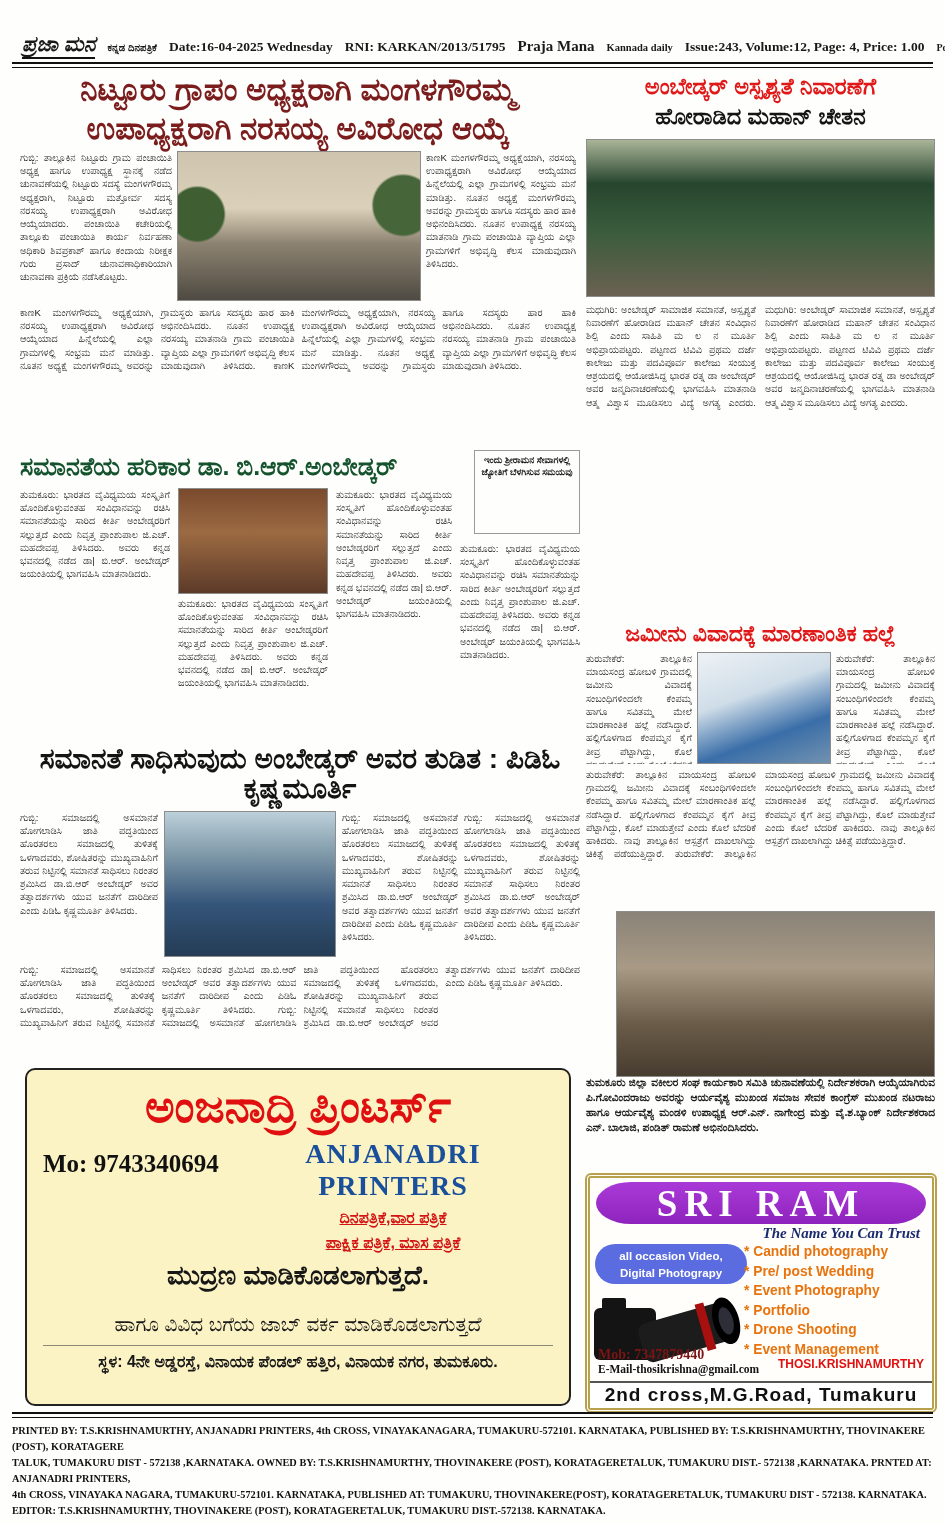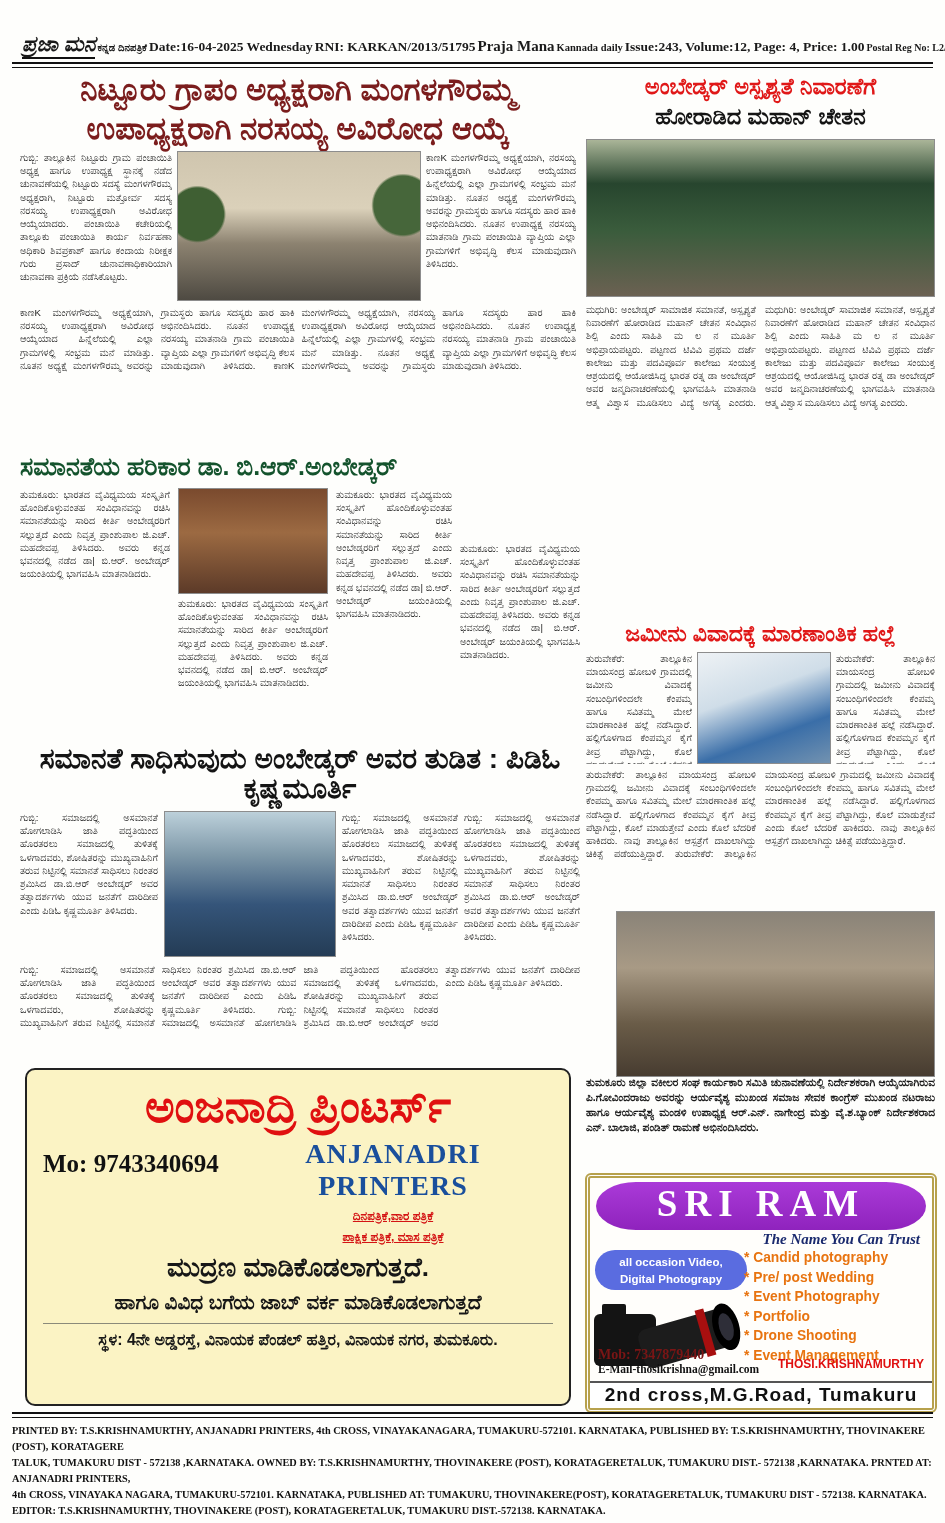--- a/index.html
+++ b/index.html
@@ -1,20 +1,20 @@
 <!DOCTYPE html>
 <html><head>
 <meta charset="utf-8">
 <style>
   html,body{margin:0;padding:0;background:#ffffff;}
   body{font-family:"Liberation Sans","DejaVu Sans",sans-serif;color:#1a1a1a;}
   .page{position:relative;width:945px;height:1523px;background:#fefefc;overflow:hidden;}
 
   
-  .masthead{position:absolute;left:22px;top:32px;right:14px;display:flex;align-items:baseline;gap:2px;white-space:nowrap;}
+  .masthead{position:absolute;left:22px;top:32px;right:14px;display:flex;align-items:baseline;gap:12px;white-space:nowrap;}
   .mast-logo{font-size:21px;font-weight:900;font-style:italic;border-bottom:2px solid #111;padding-bottom:1px;}
   .mast-logosub{font-size:10px;font-weight:bold;}
   .mast-serif{font-family:"Liberation Serif","DejaVu Serif",serif;font-weight:bold;font-size:13.5px;}
   .mast-name{font-family:"Liberation Serif","DejaVu Serif",serif;font-weight:900;font-size:15px;}
   .mast-namesub{font-family:"Liberation Serif","DejaVu Serif",serif;font-weight:bold;font-size:10.5px;}
   .mast-postal{font-family:"Liberation Serif","DejaVu Serif",serif;font-weight:bold;font-size:10px;}
   .rule-double{position:absolute;left:12px;right:12px;top:62px;height:3px;border-top:2.5px solid #111;border-bottom:1px solid #111;}
 
   
   .body-txt{font-size:9.6px;line-height:1.38;text-align:justify;overflow:hidden;word-break:break-word;}
@@ -73,29 +73,29 @@
   .e-col4{flex:1;}
   .e-cols{margin-top:6px;column-count:4;column-gap:7px;height:128px;}
 
   
   .ad-anj{position:absolute;left:25px;top:1068px;width:546px;height:338px;border:2.5px solid #222;border-radius:10px;background:#fbf3c4;box-sizing:border-box;padding:8px 16px 6px;}
   .anj-title{font-size:45px;font-weight:900;color:#e01010;text-align:center;line-height:58px;}
   .anj-mid{display:flex;margin-top:2px;}
   .anj-phones{width:190px;font-family:"Liberation Serif","DejaVu Serif",serif;font-size:25px;font-weight:900;line-height:1.45;color:#111;margin-top:8px;}
   .anj-right{flex:1;text-align:center;}
   .anj-en{color:#1a4f9c;font-size:28px;font-weight:900;font-family:"Liberation Serif","DejaVu Serif",serif;letter-spacing:1px;}
-  .anj-redline{color:#d41414;font-size:12px;font-weight:bold;text-decoration:underline;margin-top:7px;}
+  .anj-redline{color:#d41414;font-size:16px;font-weight:bold;text-decoration:underline;margin-top:7px;}
   .anj-black1{font-size:26px;font-weight:900;text-align:center;margin-top:8px;color:#171717;}
-  .anj-black2{font-size:20px;font-weight:700;text-align:center;margin-top:8px;color:#171717;}
+  .anj-black2{font-size:20px;font-weight:400;text-align:center;margin-top:22px;color:#171717;}
   .anj-div{border-top:1px solid #8a8a7a;margin:9px 0 7px;}
   .anj-addr{font-size:16px;font-weight:bold;text-align:center;color:#171717;}
 
   
   .ad-sr{position:absolute;left:585px;top:1173px;width:352px;height:240px;border:5px double #b7a14c;border-radius:6px;background:#fffefb;box-sizing:border-box;overflow:hidden;}
-  .sr-banner{margin:4px auto 0;width:330px;height:48px;background:linear-gradient(180deg,#aa3ad8,#8f23bd);border-radius:40px/24px;display:flex;justify-content:center;}
+  .sr-banner{margin:4px auto 0;width:330px;height:42px;background:linear-gradient(180deg,#aa3ad8,#8f23bd);border-radius:40px/24px;display:flex;align-items:center;justify-content:center;}
   .sr-banner span{color:#fff;font-family:"Liberation Serif","DejaVu Serif",serif;font-weight:900;font-size:37px;letter-spacing:7px;}
   .sr-tag{text-align:right;padding-right:12px;color:#1a2a6e;font-family:"Liberation Serif","DejaVu Serif",serif;font-style:italic;font-weight:bold;font-size:15px;margin-top:1px;}
   .sr-mid{position:relative;height:126px;padding-left:7px;}
   .sr-badge{position:absolute;left:5px;top:2px;width:152px;height:40px;background:#5a6ce0;border-radius:22px;color:#fff;font-weight:bold;font-size:11.5px;text-align:center;line-height:1.45;padding-top:4px;box-sizing:border-box;}
   .sr-cam{position:absolute;left:0px;top:40px;width:160px;height:86px;}
   .sr-services{position:absolute;right:6px;top:0;width:182px;color:#e87410;font-weight:900;font-size:13.8px;line-height:1.42;}
   .sr-contact{position:absolute;left:8px;right:8px;bottom:27px;height:34px;}
   .sr-mob{color:#7a1515;font-weight:900;font-size:14px;font-family:"Liberation Serif","DejaVu Serif",serif;}
   .sr-mail{color:#111;font-weight:900;font-size:11.5px;font-family:"Liberation Serif","DejaVu Serif",serif;}
   .sr-thosi{position:absolute;right:0;top:10px;color:#e01010;font-weight:900;font-size:12px;}
@@ -142,20 +142,21 @@
 
   <div class="sec-b">
     <div class="b-head1">ಅಂಬೇಡ್ಕರ್ ಅಸ್ಪೃಶ್ಯತೆ ನಿವಾರಣೆಗೆ</div>
     <div class="b-head2">ಹೋರಾಡಿದ ಮಹಾನ್ ಚೇತನ</div>
     <div class="b-photo photo ph-b"></div>
     <div class="b-cols body-txt">ಮಧುಗಿರಿ: ಅಂಬೇಡ್ಕರ್ ಸಾಮಾಜಿಕ ಸಮಾನತೆ, ಅಸ್ಪೃಶ್ಯತೆ ನಿವಾರಣೆಗೆ ಹೋರಾಡಿದ ಮಹಾನ್ ಚೇತನ ಸಂವಿಧಾನ ಶಿಲ್ಪಿ ಎಂದು ಸಾಹಿತಿ ಮ ಲ ನ ಮೂರ್ತಿ ಅಭಿಪ್ರಾಯಪಟ್ಟರು. ಪಟ್ಟಣದ ಟಿವಿವಿ ಪ್ರಥಮ ದರ್ಜೆ ಕಾಲೇಜು ಮತ್ತು ಪದವಿಪೂರ್ವ ಕಾಲೇಜು ಸಂಯುಕ್ತ ಆಶ್ರಯದಲ್ಲಿ ಆಯೋಜಿಸಿದ್ದ ಭಾರತ ರತ್ನ ಡಾ ಅಂಬೇಡ್ಕರ್ ಅವರ ಜನ್ಮದಿನಾಚರಣೆಯಲ್ಲಿ ಭಾಗವಹಿಸಿ ಮಾತನಾಡಿ ಆತ್ಮ ವಿಶ್ವಾಸ ಮೂಡಿಸಲು ವಿದ್ಯೆ ಅಗತ್ಯ ಎಂದರು. ಮಧುಗಿರಿ: ಅಂಬೇಡ್ಕರ್ ಸಾಮಾಜಿಕ ಸಮಾನತೆ, ಅಸ್ಪೃಶ್ಯತೆ ನಿವಾರಣೆಗೆ ಹೋರಾಡಿದ ಮಹಾನ್ ಚೇತನ ಸಂವಿಧಾನ ಶಿಲ್ಪಿ ಎಂದು ಸಾಹಿತಿ ಮ ಲ ನ ಮೂರ್ತಿ ಅಭಿಪ್ರಾಯಪಟ್ಟರು. ಪಟ್ಟಣದ ಟಿವಿವಿ ಪ್ರಥಮ ದರ್ಜೆ ಕಾಲೇಜು ಮತ್ತು ಪದವಿಪೂರ್ವ ಕಾಲೇಜು ಸಂಯುಕ್ತ ಆಶ್ರಯದಲ್ಲಿ ಆಯೋಜಿಸಿದ್ದ ಭಾರತ ರತ್ನ ಡಾ ಅಂಬೇಡ್ಕರ್ ಅವರ ಜನ್ಮದಿನಾಚರಣೆಯಲ್ಲಿ ಭಾಗವಹಿಸಿ ಮಾತನಾಡಿ ಆತ್ಮ ವಿಶ್ವಾಸ ಮೂಡಿಸಲು ವಿದ್ಯೆ ಅಗತ್ಯ ಎಂದರು.</div>
   </div>
 
   <div class="sec-c">
     <div class="c-head">ಸಮಾನತೆಯ ಹರಿಕಾರ ಡಾ. ಬಿ.ಆರ್.ಅಂಬೇಡ್ಕರ್</div>
+    <div class="c-notebox">ಇಂದು ಶ್ರೀರಾಮನ ಸೇವಾಗಳಲ್ಲಿ ಜ್ಯೋತಿಗೆ ಬೆಳಗಿಸುವ ಸಮಯವು</div>
     <div class="c-col1 body-txt">ತುಮಕೂರು: ಭಾರತದ ವೈವಿಧ್ಯಮಯ ಸಂಸ್ಕೃತಿಗೆ ಹೊಂದಿಕೊಳ್ಳುವಂತಹ ಸಂವಿಧಾನವನ್ನು ರಚಿಸಿ ಸಮಾನತೆಯನ್ನು ಸಾರಿದ ಕೀರ್ತಿ ಅಂಬೇಡ್ಕರರಿಗೆ ಸಲ್ಲುತ್ತದೆ ಎಂದು ನಿವೃತ್ತ ಪ್ರಾಂಶುಪಾಲ ಜಿ.ಎಚ್. ಮಹದೇವಪ್ಪ ತಿಳಿಸಿದರು. ಅವರು ಕನ್ನಡ ಭವನದಲ್ಲಿ ನಡೆದ ಡಾ| ಬಿ.ಆರ್. ಅಂಬೇಡ್ಕರ್ ಜಯಂತಿಯಲ್ಲಿ ಭಾಗವಹಿಸಿ ಮಾತನಾಡಿದರು.</div>
     <div class="c-col2">
       <div class="photo ph-c"></div>
       <div class="body-txt">ತುಮಕೂರು: ಭಾರತದ ವೈವಿಧ್ಯಮಯ ಸಂಸ್ಕೃತಿಗೆ ಹೊಂದಿಕೊಳ್ಳುವಂತಹ ಸಂವಿಧಾನವನ್ನು ರಚಿಸಿ ಸಮಾನತೆಯನ್ನು ಸಾರಿದ ಕೀರ್ತಿ ಅಂಬೇಡ್ಕರರಿಗೆ ಸಲ್ಲುತ್ತದೆ ಎಂದು ನಿವೃತ್ತ ಪ್ರಾಂಶುಪಾಲ ಜಿ.ಎಚ್. ಮಹದೇವಪ್ಪ ತಿಳಿಸಿದರು. ಅವರು ಕನ್ನಡ ಭವನದಲ್ಲಿ ನಡೆದ ಡಾ| ಬಿ.ಆರ್. ಅಂಬೇಡ್ಕರ್ ಜಯಂತಿಯಲ್ಲಿ ಭಾಗವಹಿಸಿ ಮಾತನಾಡಿದರು.</div>
     </div>
     <div class="c-col3 body-txt">ತುಮಕೂರು: ಭಾರತದ ವೈವಿಧ್ಯಮಯ ಸಂಸ್ಕೃತಿಗೆ ಹೊಂದಿಕೊಳ್ಳುವಂತಹ ಸಂವಿಧಾನವನ್ನು ರಚಿಸಿ ಸಮಾನತೆಯನ್ನು ಸಾರಿದ ಕೀರ್ತಿ ಅಂಬೇಡ್ಕರರಿಗೆ ಸಲ್ಲುತ್ತದೆ ಎಂದು ನಿವೃತ್ತ ಪ್ರಾಂಶುಪಾಲ ಜಿ.ಎಚ್. ಮಹದೇವಪ್ಪ ತಿಳಿಸಿದರು. ಅವರು ಕನ್ನಡ ಭವನದಲ್ಲಿ ನಡೆದ ಡಾ| ಬಿ.ಆರ್. ಅಂಬೇಡ್ಕರ್ ಜಯಂತಿಯಲ್ಲಿ ಭಾಗವಹಿಸಿ ಮಾತನಾಡಿದರು.</div>
     <div class="c-col4 body-txt">ತುಮಕೂರು: ಭಾರತದ ವೈವಿಧ್ಯಮಯ ಸಂಸ್ಕೃತಿಗೆ ಹೊಂದಿಕೊಳ್ಳುವಂತಹ ಸಂವಿಧಾನವನ್ನು ರಚಿಸಿ ಸಮಾನತೆಯನ್ನು ಸಾರಿದ ಕೀರ್ತಿ ಅಂಬೇಡ್ಕರರಿಗೆ ಸಲ್ಲುತ್ತದೆ ಎಂದು ನಿವೃತ್ತ ಪ್ರಾಂಶುಪಾಲ ಜಿ.ಎಚ್. ಮಹದೇವಪ್ಪ ತಿಳಿಸಿದರು. ಅವರು ಕನ್ನಡ ಭವನದಲ್ಲಿ ನಡೆದ ಡಾ| ಬಿ.ಆರ್. ಅಂಬೇಡ್ಕರ್ ಜಯಂತಿಯಲ್ಲಿ ಭಾಗವಹಿಸಿ ಮಾತನಾಡಿದರು.</div>
   </div>
 
   <div class="sec-d">

